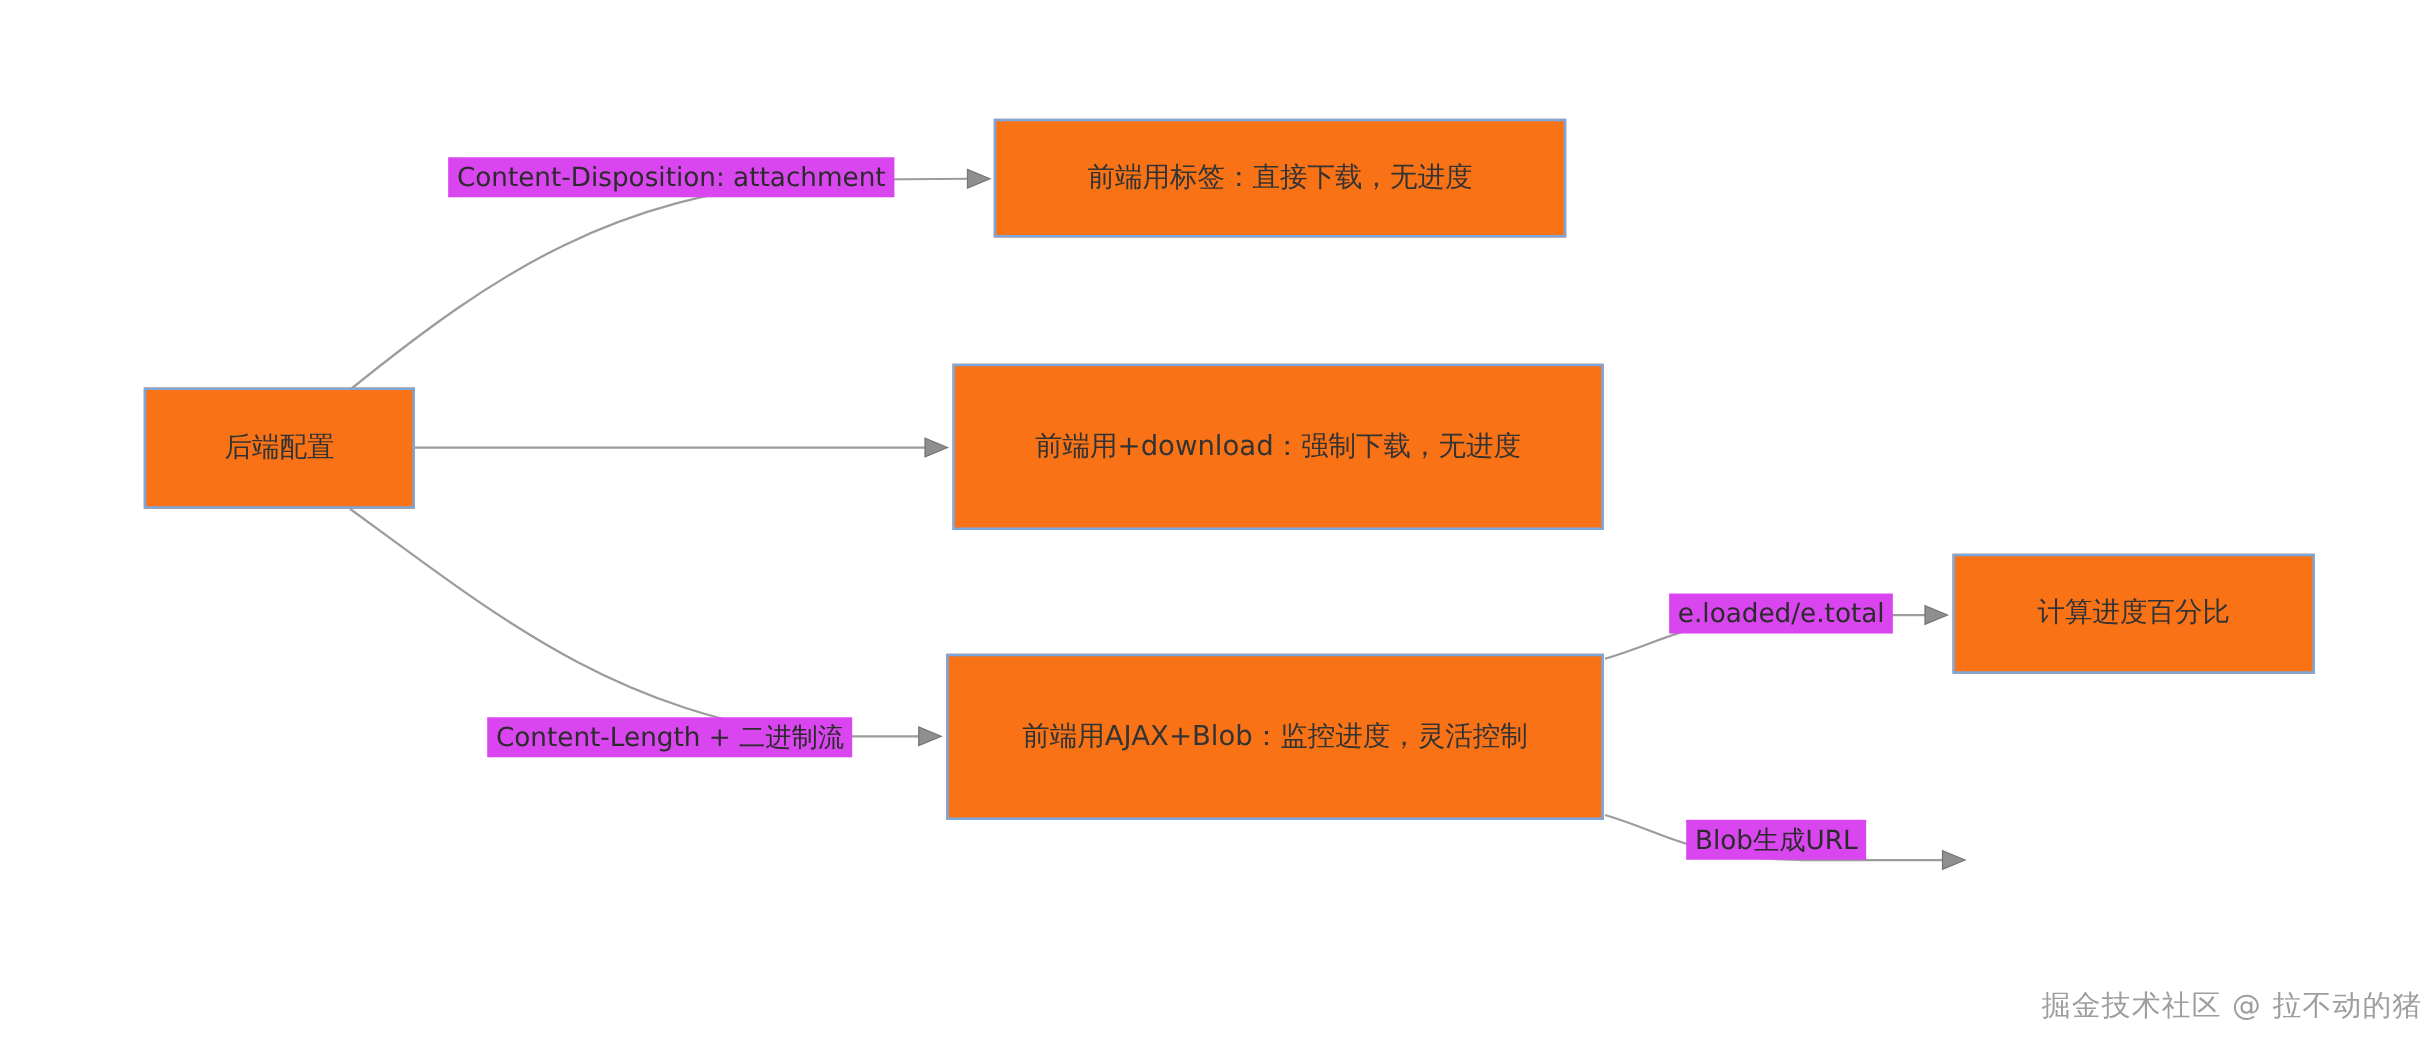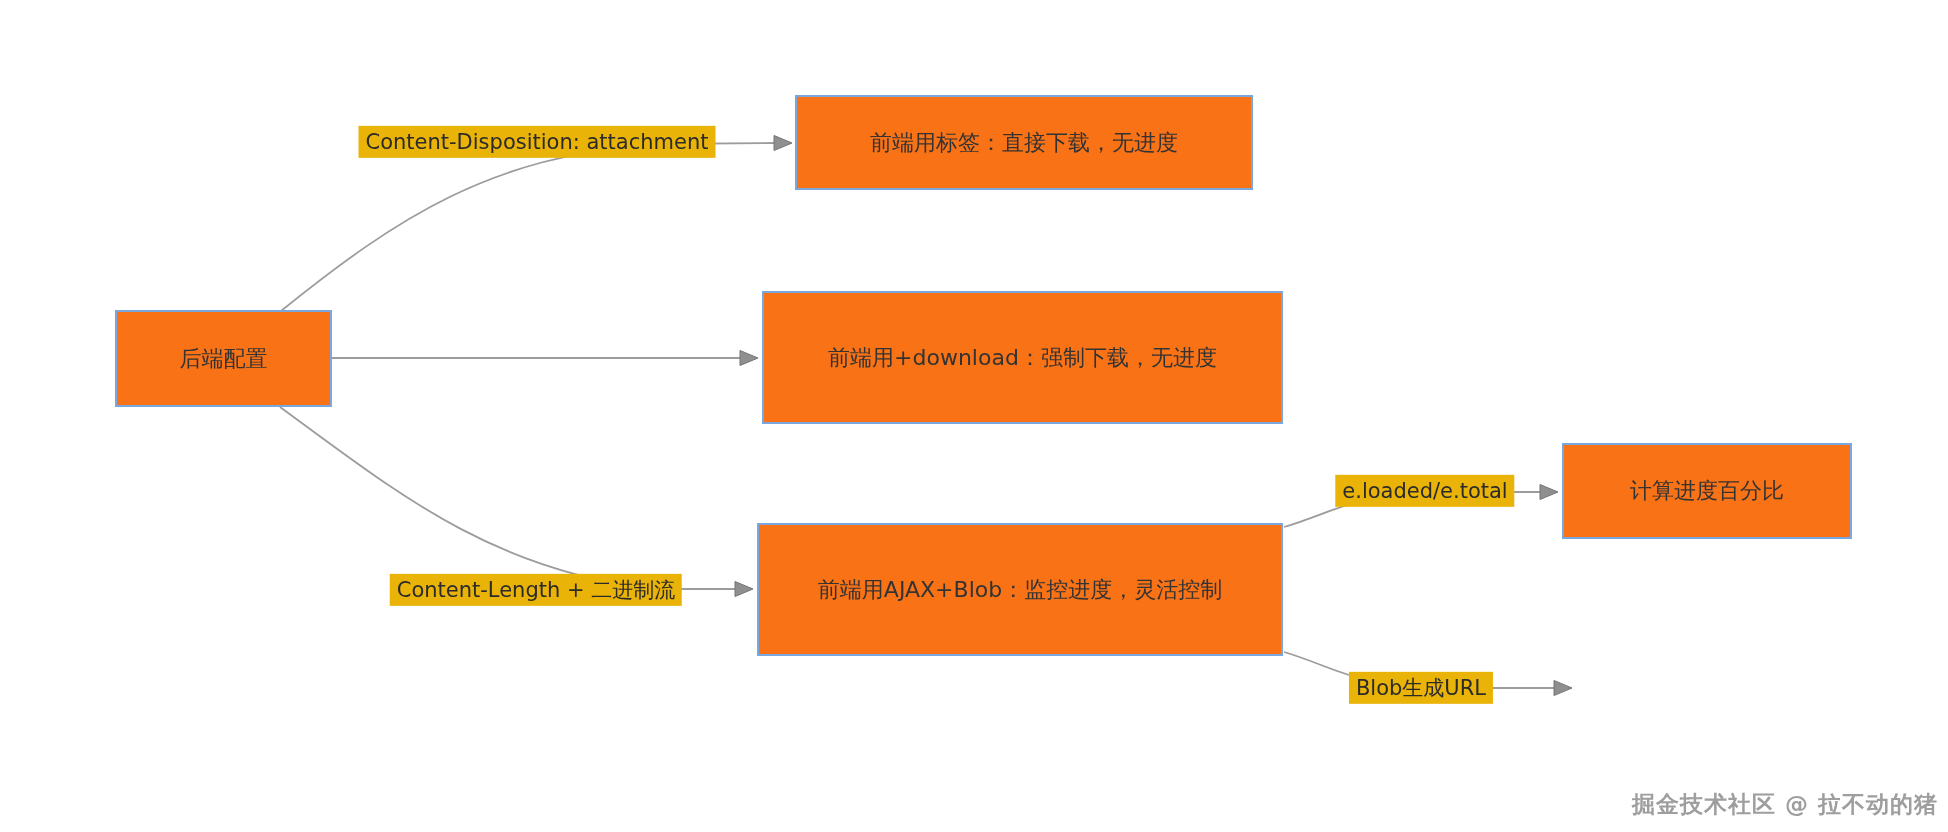--- a/index.html
+++ b/index.html
@@ -31,33 +31,33 @@
     align-items: center;
     justify-content: center;
     text-align: center;
     font-size: 22px;
     line-height: 36px;
     padding: 4px 24px;
   }
   .edge-label {
     position: absolute;
     transform: translate(-50%, -50%);
-    background: #eab308;
+    background: #d946ef;
     color: #2b2b2b;
     font-size: 21px;
     line-height: 1.35;
     padding: 2px 7px;
     white-space: nowrap;
   }
   .watermark {
     position: absolute;
     right: 10px;
     bottom: 12px;
     font-size: 23px;
-    font-weight: bold;
+    font-weight: normal;
     color: #9e9e9e;
     text-shadow: 2px 2px 1px #ffffff, 1px 1px 0 #ffffff;
     letter-spacing: 1px;
     white-space: nowrap;
   }
 </style>
 </head>
 <body>
 
 <div class="canvas">
@@ -90,17 +90,17 @@
   <div class="node" style="left:1562px; top:443px; width:290px; height:96px;text-align:right;">计算进度百分比</div>
 
 
   <div class="edge-label" style="left:537px; top:142px;">Content-Disposition: attachment</div>
 
 
   <div class="edge-label" style="left:536px; top:590px;">Content-Length + 二进制流</div>
 
   <div class="edge-label" style="left:1425px; top:491px;">e.loaded/e.total</div>
 
-  <div class="edge-label" style="left:1421px; top:688px;">Blob生成URL</div>
+  <div class="edge-label" style="left:1421px; top:672px;">Blob生成URL</div>
 
   <div class="watermark">掘金技术社区 @ 拉不动的猪</div>
 
 </div>
 
 </body></html>

